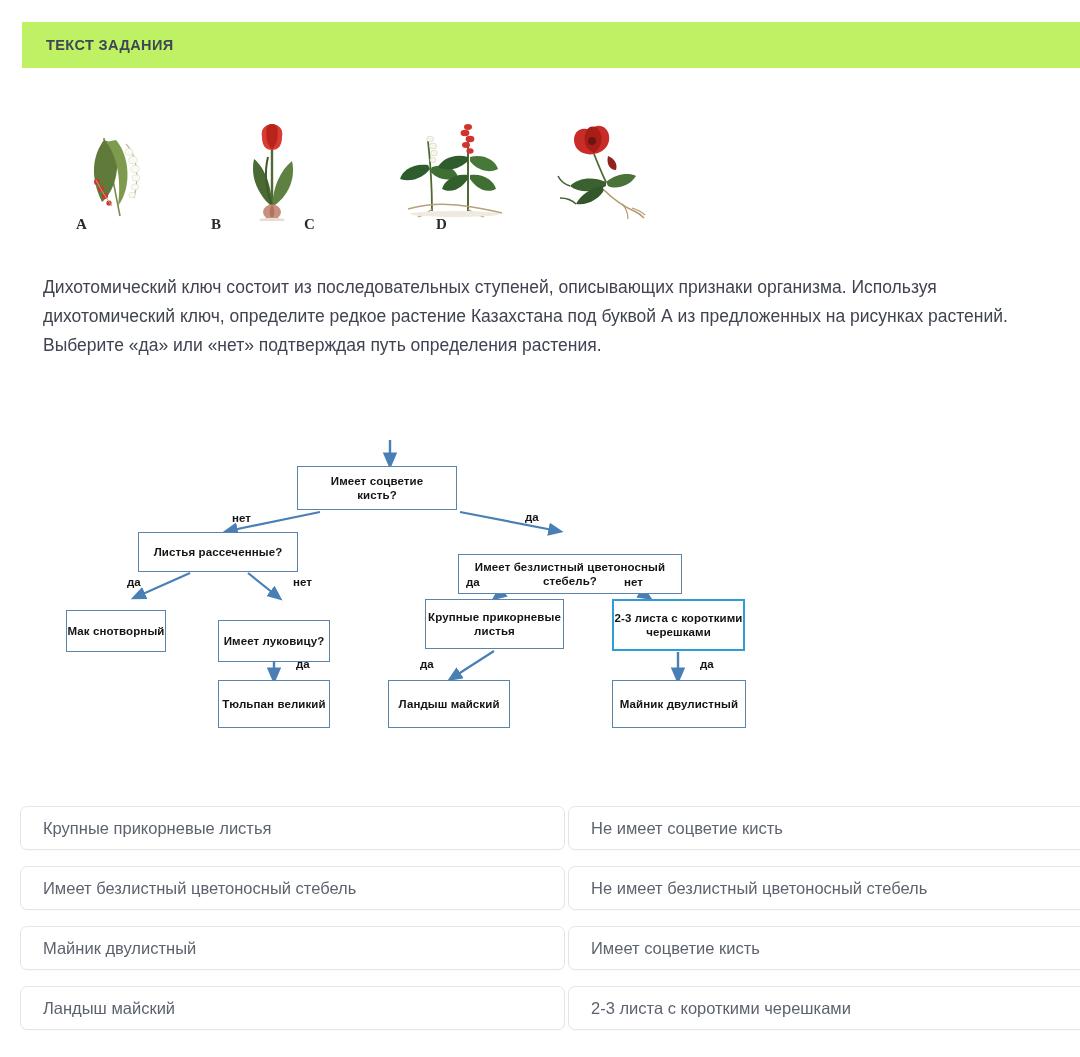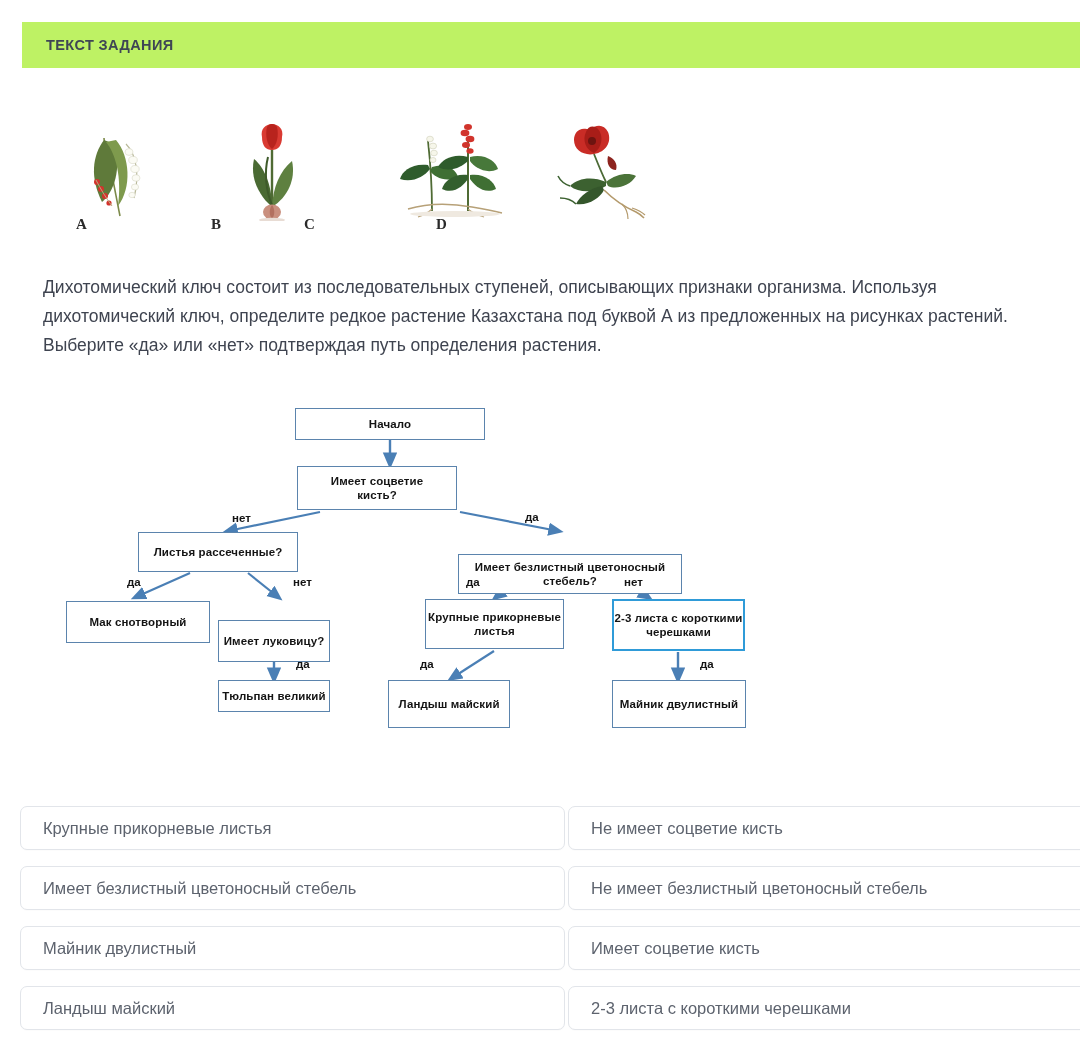--- a/index.html
+++ b/index.html
@@ -180,29 +180,28 @@
     <line x1="528" y1="178" x2="496" y2="202" stroke="#4a7fb5" stroke-width="2.2" marker-end="url(#ah)"></line>
     <line x1="610" y1="178" x2="648" y2="202" stroke="#4a7fb5" stroke-width="2.2" marker-end="url(#ah)"></line>
 
     <line x1="274" y1="250" x2="274" y2="283" stroke="#4a7fb5" stroke-width="2.4" marker-end="url(#ah)"></line>
 
     <line x1="494" y1="256" x2="452" y2="283" stroke="#4a7fb5" stroke-width="2.2" marker-end="url(#ah)"></line>
 
     <line x1="678" y1="257" x2="678" y2="283" stroke="#4a7fb5" stroke-width="2.4" marker-end="url(#ah)"></line>
   </svg>
 
-  <div class="node" style="left:295px;top:13px;width:190px;height:32px;">Начало</div>
   <div class="node" style="left:297px;top:71px;width:160px;height:44px;padding:0 14px;">Имеет соцветие кисть?</div>
   <div class="node" style="left:138px;top:137px;width:160px;height:40px;">Листья рассеченные?</div>
   <div class="node" style="left:458px;top:137px;width:224px;height:40px;margin-top:22px;">Имеет безлистный цветоносный стебель?</div>
-  <div class="node" style="left:66px;top:206px;width:144px;height:42px;">Мак снотворный</div>
+  <div class="node" style="left:66px;top:215px;width:100px;height:42px;">Мак снотворный</div>
   <div class="node" style="left:218px;top:205px;width:112px;height:42px;margin-top:20px;">Имеет луковицу?</div>
   <div class="node" style="left:425px;top:204px;width:139px;height:50px;">Крупные прикорневые листья</div>
   <div class="node highlight" style="left:612px;top:204px;width:133px;height:52px;">2-3 листа с короткими черешками</div>
-  <div class="node" style="left:218px;top:285px;width:112px;height:32px;">Тюльпан великий</div>
+  <div class="node" style="left:218px;top:285px;width:112px;height:48px;">Тюльпан великий</div>
   <div class="node" style="left:388px;top:285px;width:122px;height:48px;">Ландыш майский</div>
   <div class="node" style="left:612px;top:285px;width:134px;height:48px;">Майник двулистный</div>
 
   <span class="edge-label" style="left:232px;top:117px;">нет</span>
   <span class="edge-label" style="left:525px;top:116px;">да</span>
   <span class="edge-label" style="left:127px;top:181px;">да</span>
   <span class="edge-label" style="left:293px;top:181px;">нет</span>
   <span class="edge-label" style="left:466px;top:181px;">да</span>
   <span class="edge-label" style="left:624px;top:181px;">нет</span>
   <span class="edge-label" style="left:296px;top:263px;">да</span>

